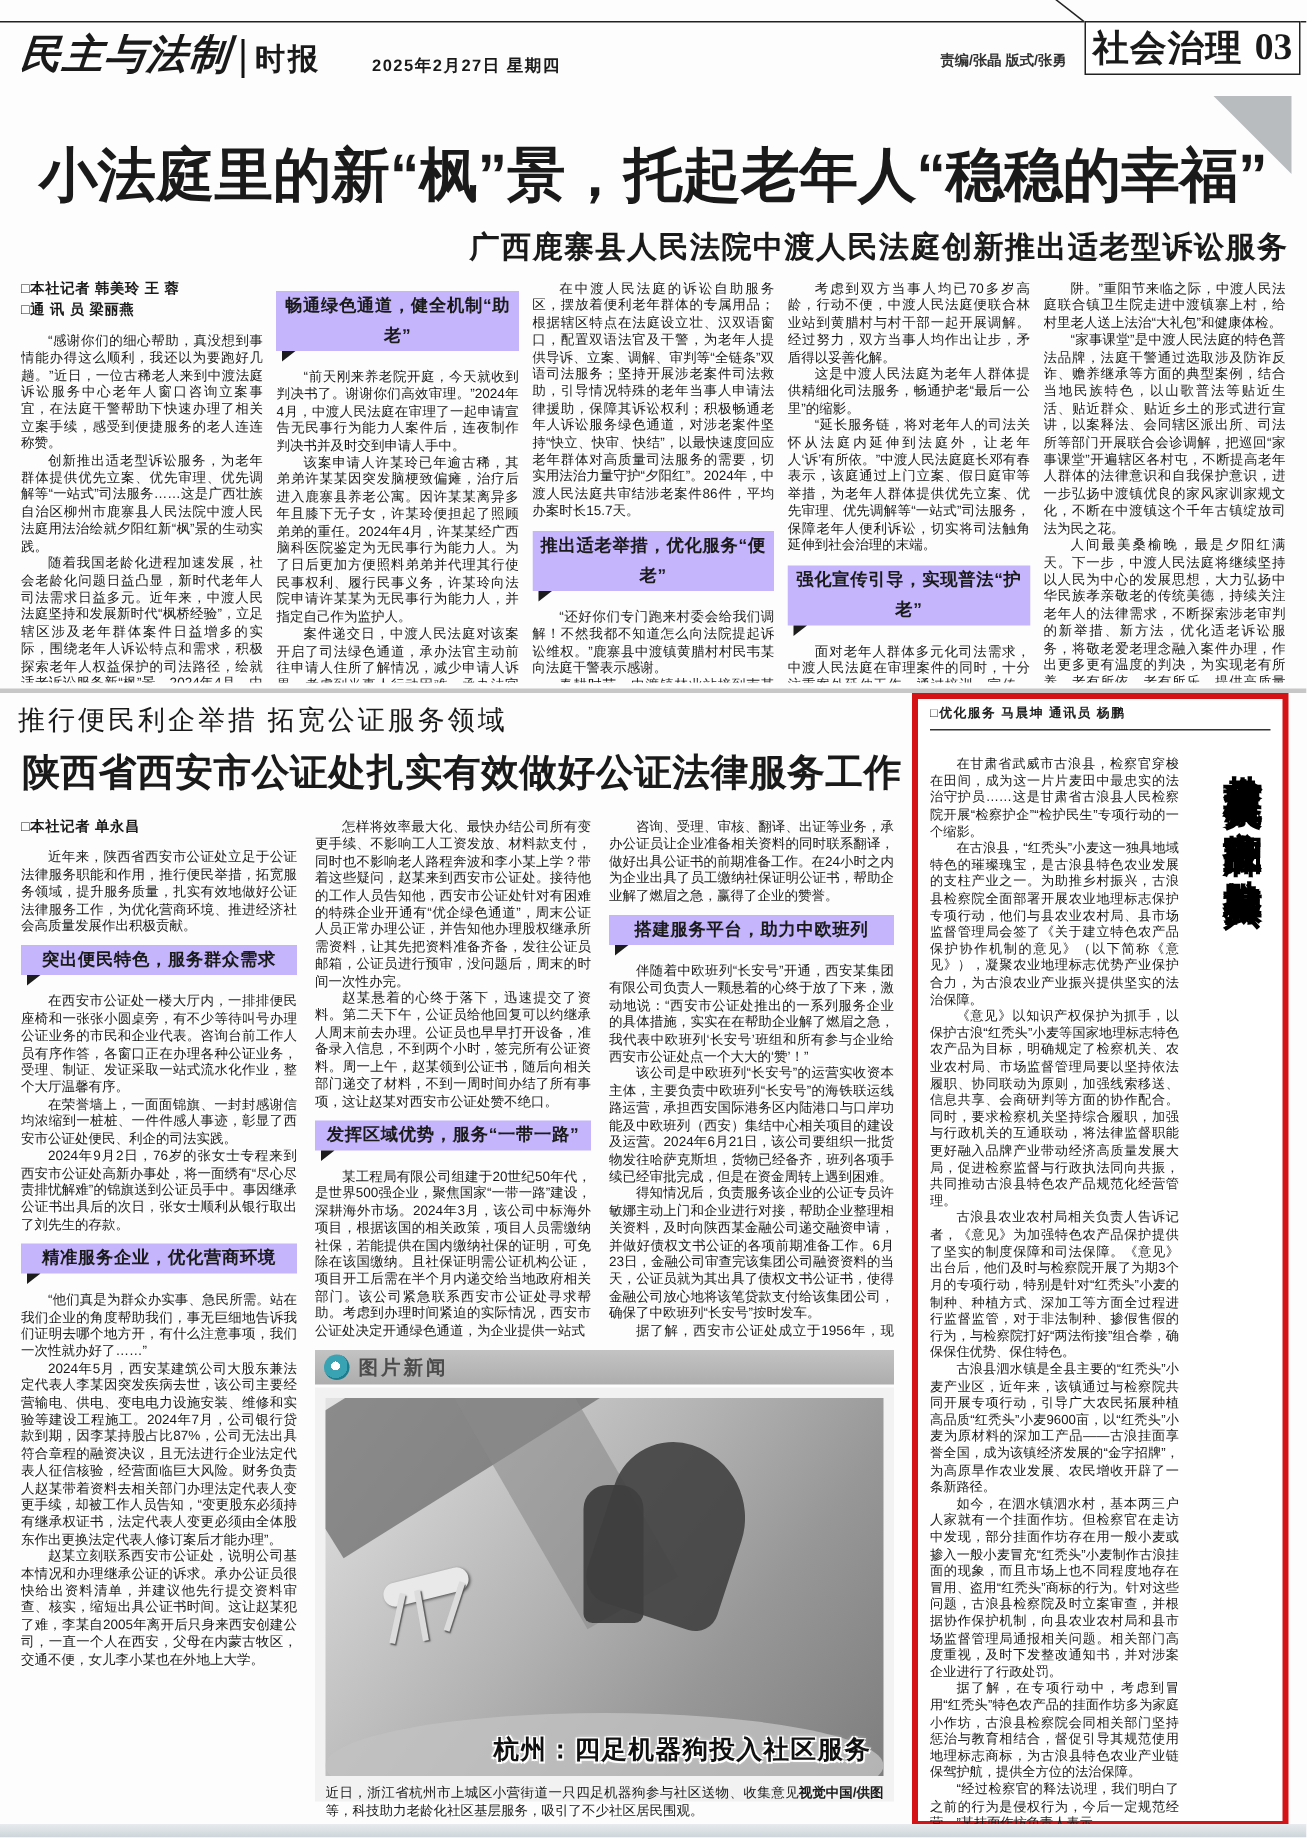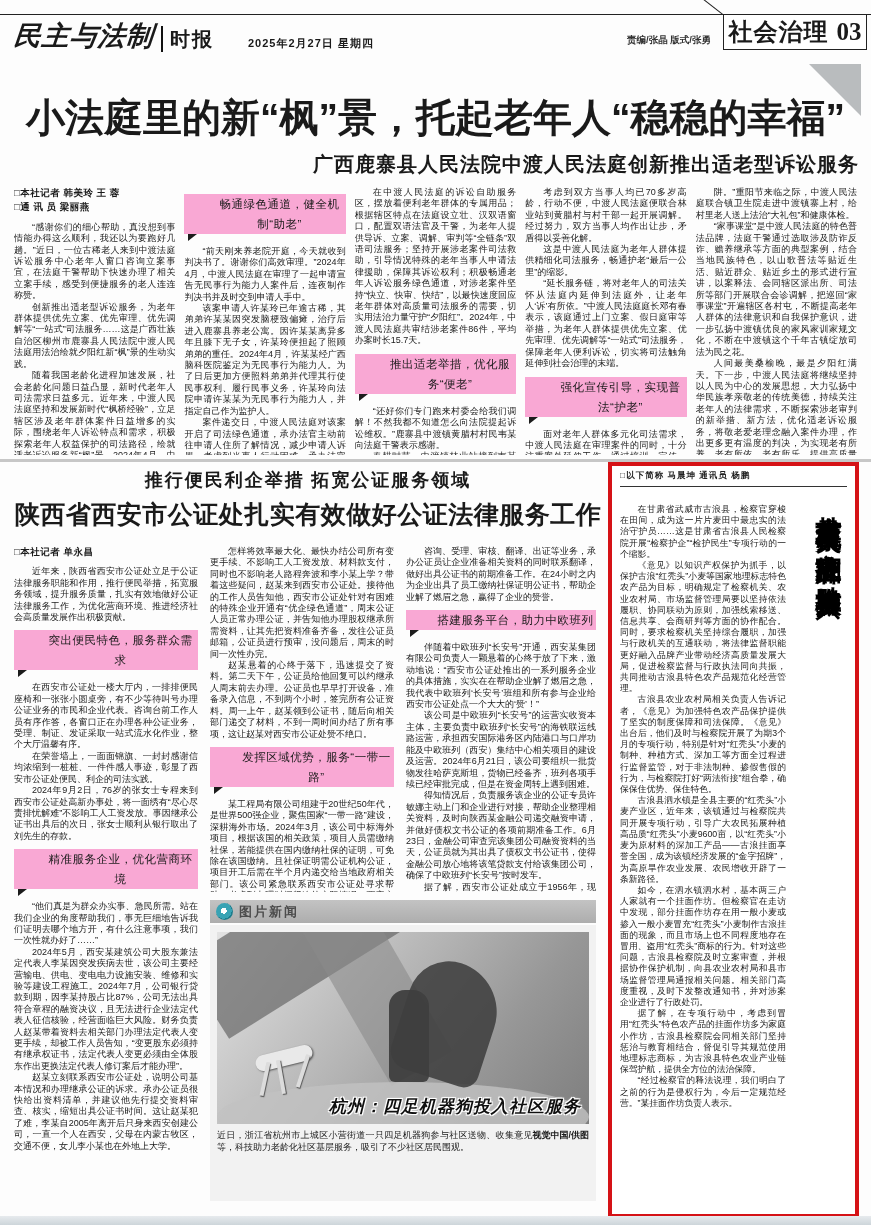--- a/index.html
+++ b/index.html
@@ -29,45 +29,45 @@
     border-top:52px solid #b9bcbe;border-left:52px solid transparent;}
   #a1-headline{margin:26px 0 0 0;text-align:center;font-size:39px;line-height:1.15;font-weight:900;
     letter-spacing:0px;font-family:"Liberation Sans","DejaVu Sans",sans-serif;}
   #a1-deck{margin:10px 0 0 0;text-align:right;font-size:20px;font-weight:900;letter-spacing:1px;}
   .colwrap{display:flex;gap:9px;text-align:justify;}
   #a1-cols{position:absolute;left:2px;top:117px;width:843px;height:268px;}
   #a1-cols .col{flex:1;height:268px;overflow:hidden;font-size:9px;line-height:11.4px;}
   .para{margin:0;text-indent:2em;}
   .byl{font-weight:bold;font-size:9.5px;margin:0 0 3px 0;letter-spacing:0.5px;}
   .byl + .para{margin-top:9px;}
-  .subhead{position:relative;background:#f9a8d4;font-weight:400;font-size:11.5px;line-height:20px;
-    text-align:center;text-indent:0;margin:7px 0 12px 0;letter-spacing:0.5px;padding-left:29px;}
+  .subhead{position:relative;background:#c4b5fd;font-weight:700;font-size:11.5px;line-height:20px;
+    text-align:center;text-indent:0;margin:7px 0 12px 0;letter-spacing:0.5px;}
   .subhead::after{content:"";position:absolute;left:4px;top:100%;width:0;height:0;
     border-top:7px solid #1c1c1c;border-right:9px solid transparent;}
   
   #divider1{position:absolute;left:0px;top:459px;width:871px;height:3px;background:#c7c7c7;}
   
   #article2{position:absolute;left:12px;top:466px;width:592px;height:752px;}
-  #a2-kicker{margin:2px 0 0 0;text-align:center;font-family:"Liberation Serif","DejaVu Serif",serif;
-    font-weight:700;font-size:18px;letter-spacing:2px;}
+  #a2-kicker{margin:2px 0 0 0;font-family:"Liberation Serif","DejaVu Serif",serif;
+    font-weight:400;font-size:18px;letter-spacing:2px;}
   #a2-headline{margin:6px 0 0 0;text-align:center;font-family:"Liberation Serif","DejaVu Serif",serif;
     font-weight:900;font-size:25px;letter-spacing:0.5px;}
   .a2col{position:absolute;overflow:hidden;font-size:9px;line-height:11.4px;text-align:justify;}
   #a2-col1{left:2px;top:80px;width:184px;height:666px;}
   #a2-col2{left:198px;top:80px;width:184px;height:346px;}
   #a2-col3{left:394px;top:80px;width:190px;height:346px;}
   
   #photo-block{position:absolute;left:198px;top:434px;width:386px;height:312px;}
   #photo-bar{height:23px;background:linear-gradient(#c3c3c3,#adadad);display:flex;align-items:center;gap:6px;padding:0 6px;}
   #aperture{width:17px;height:17px;border-radius:50%;
     background:radial-gradient(circle at 45% 45%, #ffffff 0 3px, #39a3b4 3px 8px, #1d7d8d 8px);}
   #photo-bar .lbl{font-weight:900;font-size:13px;color:#4c4c4c;letter-spacing:2px;}
   #photo-panel{background:#f2f2f2;padding:7px 7px 5px 7px;height:276px;box-sizing:border-box;margin-top:2px;}
-  #photo{position:relative;width:100%;height:192px;overflow:hidden;
-    background:linear-gradient(128deg,#e3e3e3 0%,#cbcbcb 22%,#b3b3b3 45%,#979797 70%,#7e7e7e 100%);font-style:italic;}
+  #photo{position:relative;width:100%;height:252px;overflow:hidden;
+    background:linear-gradient(128deg,#e3e3e3 0%,#cbcbcb 22%,#b3b3b3 45%,#979797 70%,#7e7e7e 100%);}
   .ph-band{position:absolute;left:-30px;top:-40px;width:240px;height:90px;background:#6e6e6e;transform:rotate(-32deg);opacity:.75;}
   .ph-band2{position:absolute;left:120px;top:-50px;width:70px;height:200px;background:#8a8a8a;transform:rotate(-30deg);opacity:.6;}
   .ph-figure{position:absolute;right:95px;top:30px;width:92px;height:118px;background:#3f3f3f;
     border-radius:48px 60px 18px 22px;transform:rotate(18deg);opacity:.88;}
   .ph-figure2{position:absolute;right:160px;top:58px;width:40px;height:92px;background:#2e2e2e;border-radius:16px 16px 6px 6px;opacity:.8;}
   .ph-ground{position:absolute;left:0;bottom:-28px;width:100%;height:70px;background:#c2c2c2;border-radius:50%;opacity:.8;}
   .ph-dog-body{position:absolute;left:38px;top:118px;width:58px;height:16px;background:#e9e9e9;border-radius:8px;transform:rotate(-14deg);box-shadow:1px 1px 2px #555;}
   .ph-dog-leg{position:absolute;width:4px;height:34px;background:#dcdcdc;box-shadow:1px 1px 1px #555;}
   #photo-title{position:absolute;right:8px;bottom:6px;font-family:"Liberation Serif","DejaVu Serif",serif;
     font-weight:900;font-size:17px;letter-spacing:1px;color:#101010;
@@ -148,21 +148,21 @@
 
 <div id="article2">
   <div id="a2-kicker">推行便民利企举措 拓宽公证服务领域</div>
   <h2 id="a2-headline">陕西省西安市公证处扎实有效做好公证法律服务工作</h2>
   <div id="a2-col1" class="a2col">
       <div class="byl">□本社记者 单永昌</div>
       <p class="para">近年来，陕西省西安市公证处立足于公证法律服务职能和作用，推行便民举措，拓宽服务领域，提升服务质量，扎实有效地做好公证法律服务工作，为优化营商环境、推进经济社会高质量发展作出积极贡献。</p>
       <div class="subhead">突出便民特色，服务群众需求</div>
       <p class="para">在西安市公证处一楼大厅内，一排排便民座椅和一张张小圆桌旁，有不少等待叫号办理公证业务的市民和企业代表。咨询台前工作人员有序作答，各窗口正在办理各种公证业务，受理、制证、发证采取一站式流水化作业，整个大厅温馨有序。</p>
       <p class="para">在荣誉墙上，一面面锦旗、一封封感谢信均浓缩到一桩桩、一件件感人事迹，彰显了西安市公证处便民、利企的司法实践。</p>
-      <p class="para">2024年9月2日，76岁的张女士专程来到西安市公证处高新办事处，将一面绣有“尽心尽责排忧解难”不影响工人工资发放。事因继承公证书出具后的次日，张女士顺利从银行取出了刘先生的存款。</p>
+      <p class="para">2024年9月2日，76岁的张女士专程来到西安市公证处高新办事处，将一面绣有“尽心尽责排忧解难”的锦旗送到公证员手中。事因继承公证书出具后的次日，张女士顺利从银行取出了刘先生的存款。</p>
       <div class="subhead">精准服务企业，优化营商环境</div>
       <p class="para">“他们真是为群众办实事、急民所需。站在我们企业的角度帮助我们，事无巨细地告诉我们证明去哪个地方开，有什么注意事项，我们一次性就办好了……”</p>
       <p class="para">2024年5月，西安某建筑公司大股东兼法定代表人李某因突发疾病去世，该公司主要经营输电、供电、变电电力设施安装、维修和实验等建设工程施工。2024年7月，公司银行贷款到期，因李某持股占比87%，公司无法出具符合章程的融资决议，且无法进行企业法定代表人征信核验，经营面临巨大风险。财务负责人赵某带着资料去相关部门办理法定代表人变更手续，却被工作人员告知，“变更股东必须持有继承权证书，法定代表人变更必须由全体股东作出更换法定代表人修订案后才能办理”。</p>
       <p class="para">赵某立刻联系西安市公证处，说明公司基本情况和办理继承公证的诉求。承办公证员很快给出资料清单，并建议他先行提交资料审查、核实，缩短出具公证书时间。这让赵某犯了难，李某自2005年离开后只身来西安创建公司，一直一个人在西安，父母在内蒙古牧区，交通不便，女儿李小某也在外地上大学。</p>
     </div>
   <div id="a2-col2" class="a2col">
       <p class="para">怎样将效率最大化、最快办结公司所有变更手续、不影响工人工资发放、材料款支付，同时也不影响老人路程奔波和李小某上学？带着这些疑问，赵某来到西安市公证处。接待他的工作人员告知他，西安市公证处针对有困难的特殊企业开通有“优企绿色通道”，周末公证人员正常办理公证，并告知他办理股权继承所需资料，让其先把资料准备齐备，发往公证员邮箱，公证员进行预审，没问题后，周末的时间一次性办完。</p>
       <p class="para">赵某悬着的心终于落下，迅速提交了资料。第二天下午，公证员给他回复可以约继承人周末前去办理。公证员也早早打开设备，准备录入信息，不到两个小时，签完所有公证资料。周一上午，赵某领到公证书，随后向相关部门递交了材料，不到一周时间办结了所有事项，这让赵某对西安市公证处赞不绝口。</p>
       <div class="subhead">发挥区域优势，服务“一带一路”</div>
       <p class="para">某工程局有限公司组建于20世纪50年代，是世界500强企业，聚焦国家“一带一路”建设，深耕海外市场。2024年3月，该公司中标海外项目，根据该国的相关政策，项目人员需缴纳社保，若能提供在国内缴纳社保的证明，可免除在该国缴纳。且社保证明需公证机构公证，项目开工后需在半个月内递交给当地政府相关部门。该公司紧急联系西安市公证处寻求帮助。考虑到办理时间紧迫的实际情况，西安市公证处决定开通绿色通道，为企业提供一站式</p>
@@ -196,23 +196,24 @@
       </div>
       <div id="photo-caption">
         <span id="photo-credit">视觉中国/供图</span>
         <span>近日，浙江省杭州市上城区小营街道一只四足机器狗参与社区送物、收集意见等，科技助力老龄化社区基层服务，吸引了不少社区居民围观。</span>
       </div>
     </div>
   </div>
 </div>
 
 <div id="red-article">
-  <div id="red-byline">□以下简称 马晨坤 通讯员 杨鹏</div>
+  <div id="red-byline">□优化服务 马晨坤 通讯员 杨鹏</div>
   <div id="red-body">
       <p class="para">在甘肃省武威市古浪县，检察官穿梭在田间，成为这一片片麦田中最忠实的法治守护员……这是甘肃省古浪县人民检察院开展“检察护企”“检护民生”专项行动的一个缩影。</p>
+      <p class="para">在古浪县，“红秃头”小麦这一独具地域特色的璀璨瑰宝，是古浪县特色农业发展的支柱产业之一。为助推乡村振兴，古浪县检察院全面部署开展农业地理标志保护专项行动，他们与县农业农村局、县市场监督管理局会签了《关于建立特色农产品保护协作机制的意见》（以下简称《意见》），凝聚农业地理标志优势产业保护合力，为古浪农业产业振兴提供坚实的法治保障。</p>
       <p class="para">《意见》以知识产权保护为抓手，以保护古浪“红秃头”小麦等国家地理标志特色农产品为目标，明确规定了检察机关、农业农村局、市场监督管理局要以坚持依法履职、协同联动为原则，加强线索移送、信息共享、会商研判等方面的协作配合。同时，要求检察机关坚持综合履职，加强与行政机关的互通联动，将法律监督职能更好融入品牌产业带动经济高质量发展大局，促进检察监督与行政执法同向共振，共同推动古浪县特色农产品规范化经营管理。</p>
       <p class="para">古浪县农业农村局相关负责人告诉记者，《意见》为加强特色农产品保护提供了坚实的制度保障和司法保障。《意见》出台后，他们及时与检察院开展了为期3个月的专项行动，特别是针对“红秃头”小麦的制种、种植方式、深加工等方面全过程进行监督监管，对于非法制种、掺假售假的行为，与检察院打好“两法衔接”组合拳，确保保住优势、保住特色。</p>
       <p class="para">古浪县泗水镇是全县主要的“红秃头”小麦产业区，近年来，该镇通过与检察院共同开展专项行动，引导广大农民拓展种植高品质“红秃头”小麦9600亩，以“红秃头”小麦为原材料的深加工产品——古浪挂面享誉全国，成为该镇经济发展的“金字招牌”，为高原旱作农业发展、农民增收开辟了一条新路径。</p>
       <p class="para">如今，在泗水镇泗水村，基本两三户人家就有一个挂面作坊。但检察官在走访中发现，部分挂面作坊存在用一般小麦或掺入一般小麦冒充“红秃头”小麦制作古浪挂面的现象，而且市场上也不同程度地存在冒用、盗用“红秃头”商标的行为。针对这些问题，古浪县检察院及时立案审查，并根据协作保护机制，向县农业农村局和县市场监督管理局通报相关问题。相关部门高度重视，及时下发整改通知书，并对涉案企业进行了行政处罚。</p>
       <p class="para">据了解，在专项行动中，考虑到冒用“红秃头”特色农产品的挂面作坊多为家庭小作坊，古浪县检察院会同相关部门坚持惩治与教育相结合，督促引导其规范使用地理标志商标，为古浪县特色农业产业链保驾护航，提供全方位的法治保障。</p>
       <p class="para">“经过检察官的释法说理，我们明白了之前的行为是侵权行为，今后一定规范经营。”某挂面作坊负责人表示。</p>
     </div>
   <div id="red-vtitle">甘肃省古浪县检察机关：守护农业品牌，助推乡村振兴</div>
 </div>
 

